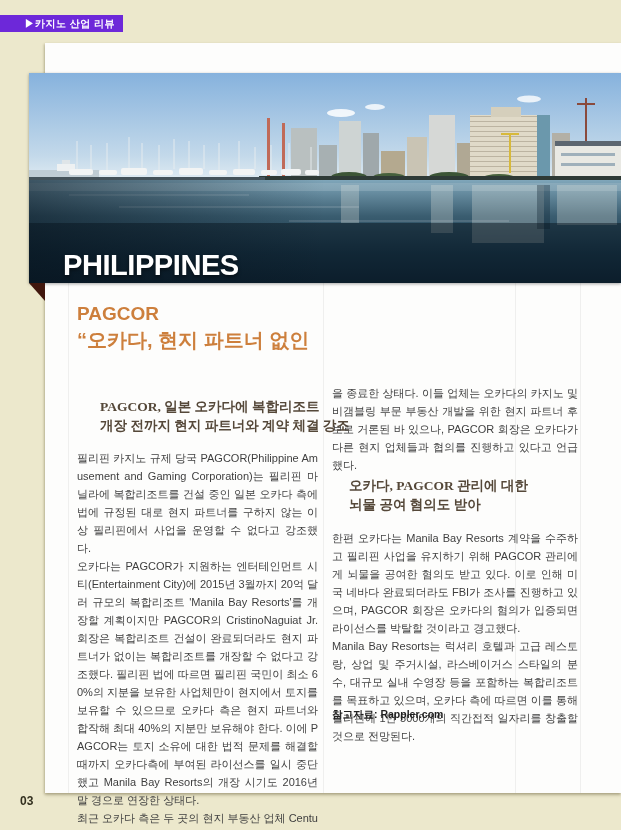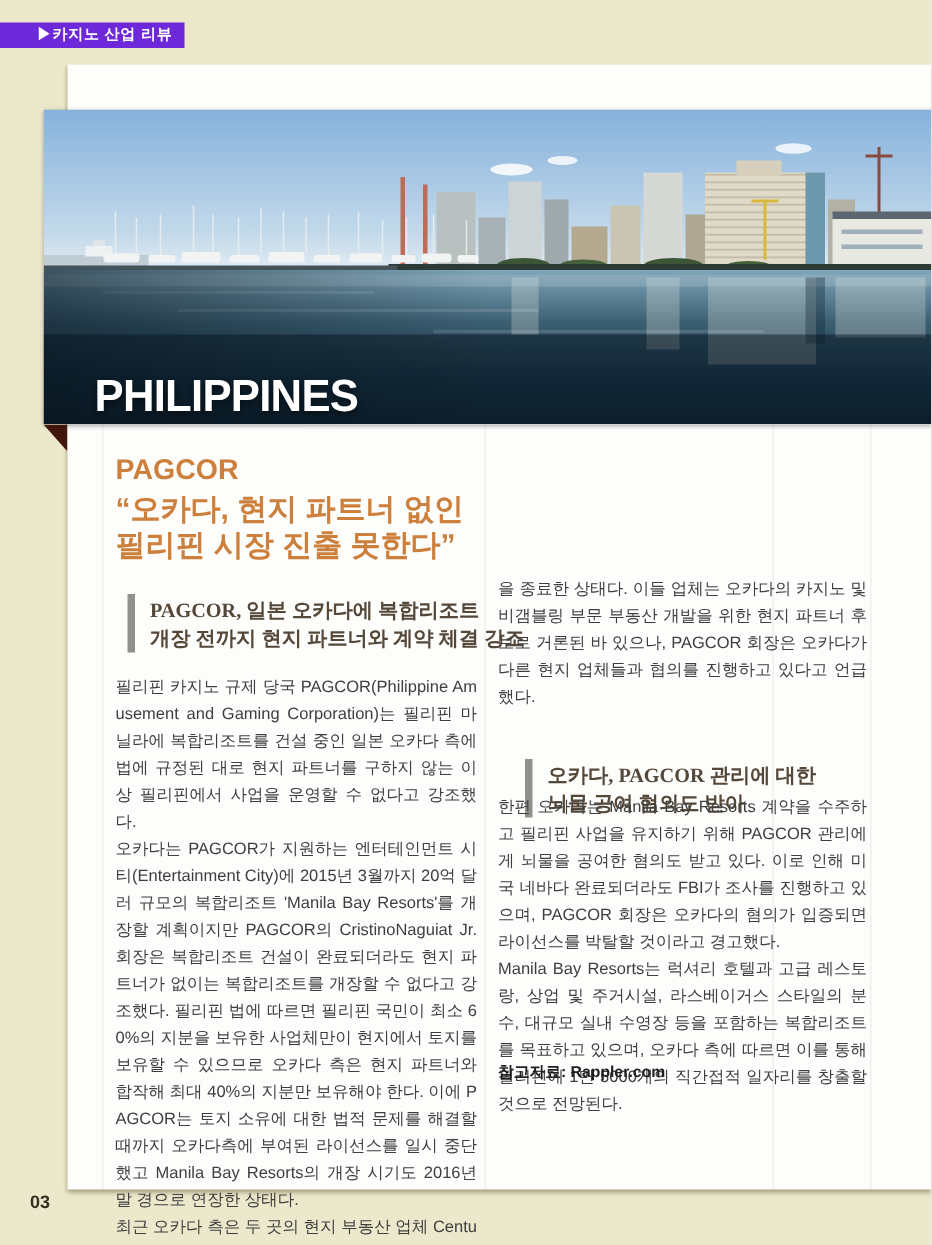--- a/index.html
+++ b/index.html
@@ -25,26 +25,26 @@
            transform:scaleX(.97);transform-origin:left bottom;}
   .fold{position:absolute;left:29px;top:283px;width:16px;height:18px;background:#41170d;
         clip-path:polygon(0 0,100% 0,100% 100%);}
 
   
   .org{position:absolute;left:77px;top:303px;font-size:19px;font-weight:bold;color:#cd7f3c;}
   .headline{position:absolute;left:77px;top:328px;font-size:20px;font-weight:bold;
             color:#cd7f3c;line-height:24px;}
 
   
-  .subhead{position:absolute;display:flex;}
+  .subhead{position:absolute;display:flex;align-items:flex-end;}
   .subhead .bar{width:5px;background:#90908c;margin-right:10px;flex:none;}
   .subhead .lines{font-family:"Liberation Serif",serif;font-size:13.5px;font-weight:700;
                   color:#554839;line-height:19px;padding-top:1px;}
   .subhead-left{left:85px;top:396px;}
-  .subhead-right{left:334px;top:506px;margin-left:16px;}
+  .subhead-right{left:334px;top:475px;}
 
   
   .bodytext{position:absolute;font-size:11px;line-height:18px;color:#3e3e3e;
             text-align:justify;word-break:break-all;}
   .bodytext p{margin:0;}
   .col-left{left:77px;top:449px;width:241px;}
   .col-right-top{left:332px;top:384px;width:246px;}
   .col-right-bottom{left:332px;top:529px;width:246px;}
 
   .reference{position:absolute;left:332px;top:708px;width:246px;text-align:left;
@@ -188,21 +188,20 @@
     </svg>
     <div class="country">PHILIPPINES</div>
   </div>
 
   <div class="fold"></div>
 
   <div class="org">PAGCOR</div>
 
   <div class="headline">
     <div>“오카다, 현지 파트너 없인</div>
-    <div>필리핀 시장 진출 못한다”</div>
   </div>
 
   <div class="subhead subhead-left">
     <div class="bar"></div>
     <div class="lines">
       <div>PAGCOR, 일본 오카다에 복합리조트</div>
       <div>개장 전까지 현지 파트너와 계약 체결 강조</div>
     </div>
   </div>
 

